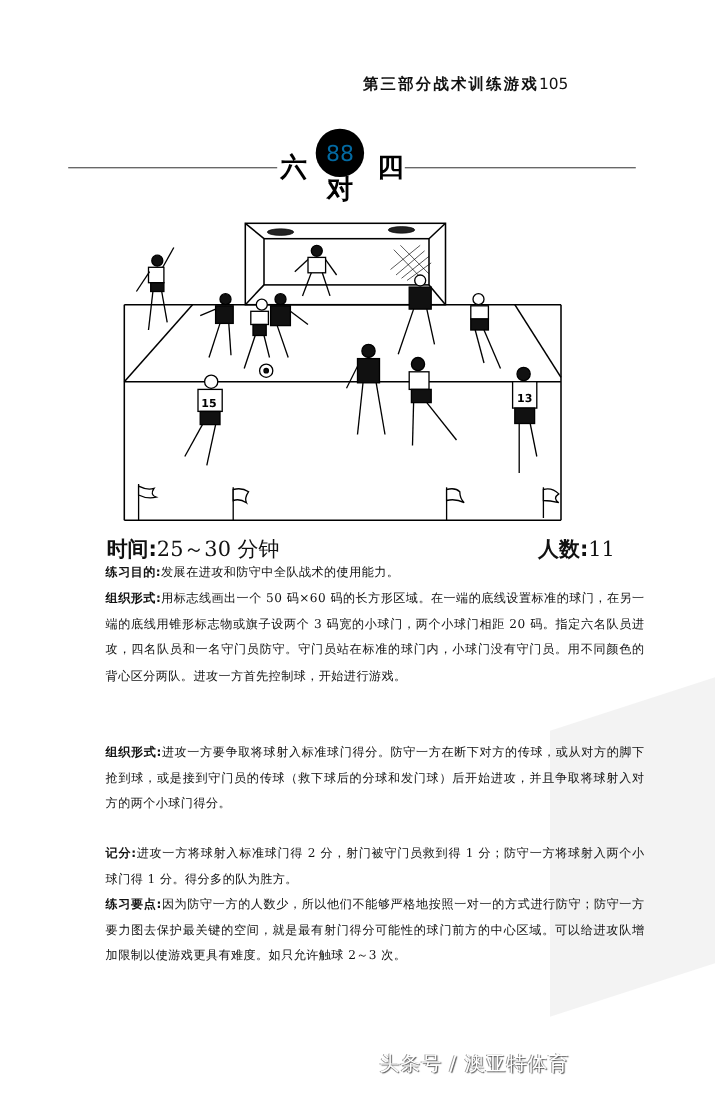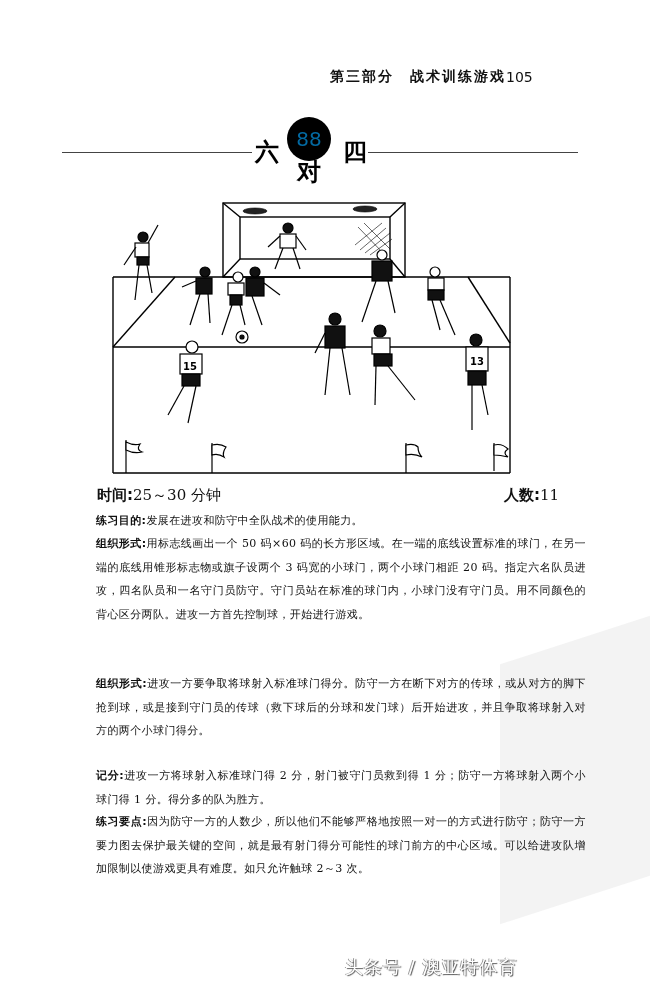--- a/index.html
+++ b/index.html
@@ -2,36 +2,36 @@
 <html><head>
 <meta charset="utf-8">
 <style>
   html, body { margin: 0; padding: 0; background: #ffffff; }
   body { width: 655px; height: 1000px; position: relative; overflow: hidden;
          font-family: "DejaVu Serif", "Liberation Serif", serif; color: #111; }
   .header { position: absolute; top: 66px; left: 330px; width: 240px; height: 22px;
             font-family: "DejaVu Sans", "Liberation Sans", sans-serif; font-size: 14px; font-weight: bold;
             display: flex; align-items: center; }
   .header .part { letter-spacing: 2px; }
-  .header .sect { margin-left: 16px; letter-spacing: 2px; }
+  .header .sect { letter-spacing: 2px; }
   .header .page { font-weight: normal; font-size: 14px; }
 
   .title-line { position: absolute; top: 152px; height: 1px; background: #444; }
   .title-line.left { left: 62px; width: 190px; }
   .title-line.right { left: 368px; width: 210px; }
   .title-char { position: absolute; font-family: "DejaVu Sans", "Liberation Sans", sans-serif;
                 font-weight: bold; font-size: 24px; color: #000; line-height: 1; }
   .badge { position: absolute; left: 287px; top: 117px; width: 44px; height: 44px; border-radius: 50%;
            background: #000; color: #0369a1; font-family: "DejaVu Sans", "Liberation Sans", sans-serif;
            font-size: 20px; display: flex; align-items: center; justify-content: center; }
 
   .illus { position: absolute; left: 110px; top: 195px; width: 420px; height: 280px; }
 
   .meta-row { position: absolute; top: 486px; left: 97px; width: 462px; display: flex;
-              justify-content: space-between; font-size: 15px; }
+              justify-content: space-between; font-size: 19px; }
   .lbl { font-family: "DejaVu Sans", "Liberation Sans", sans-serif; font-weight: bold; }
   .para { position: absolute; left: 66px; width: 520px; font-size: 11px; line-height: 23.5px;
           text-align: justify; letter-spacing: 0.4px; }
   .para .indent { padding-left: 30px; }
   .watermark-seal { position: absolute; left: 500px; top: 640px; width: 150px; height: 260px;
                     background: #e9e9e9; transform: skewY(-18deg); opacity: 0.55; }
   .footer { position: absolute; left: 345px; top: 955px; font-family: "DejaVu Sans", "Liberation Sans", sans-serif;
             font-size: 18px; color: #fff; letter-spacing: 1px;
             text-shadow: 1px 1px 1px #555, -1px 0 0 #999; }
 </style>

